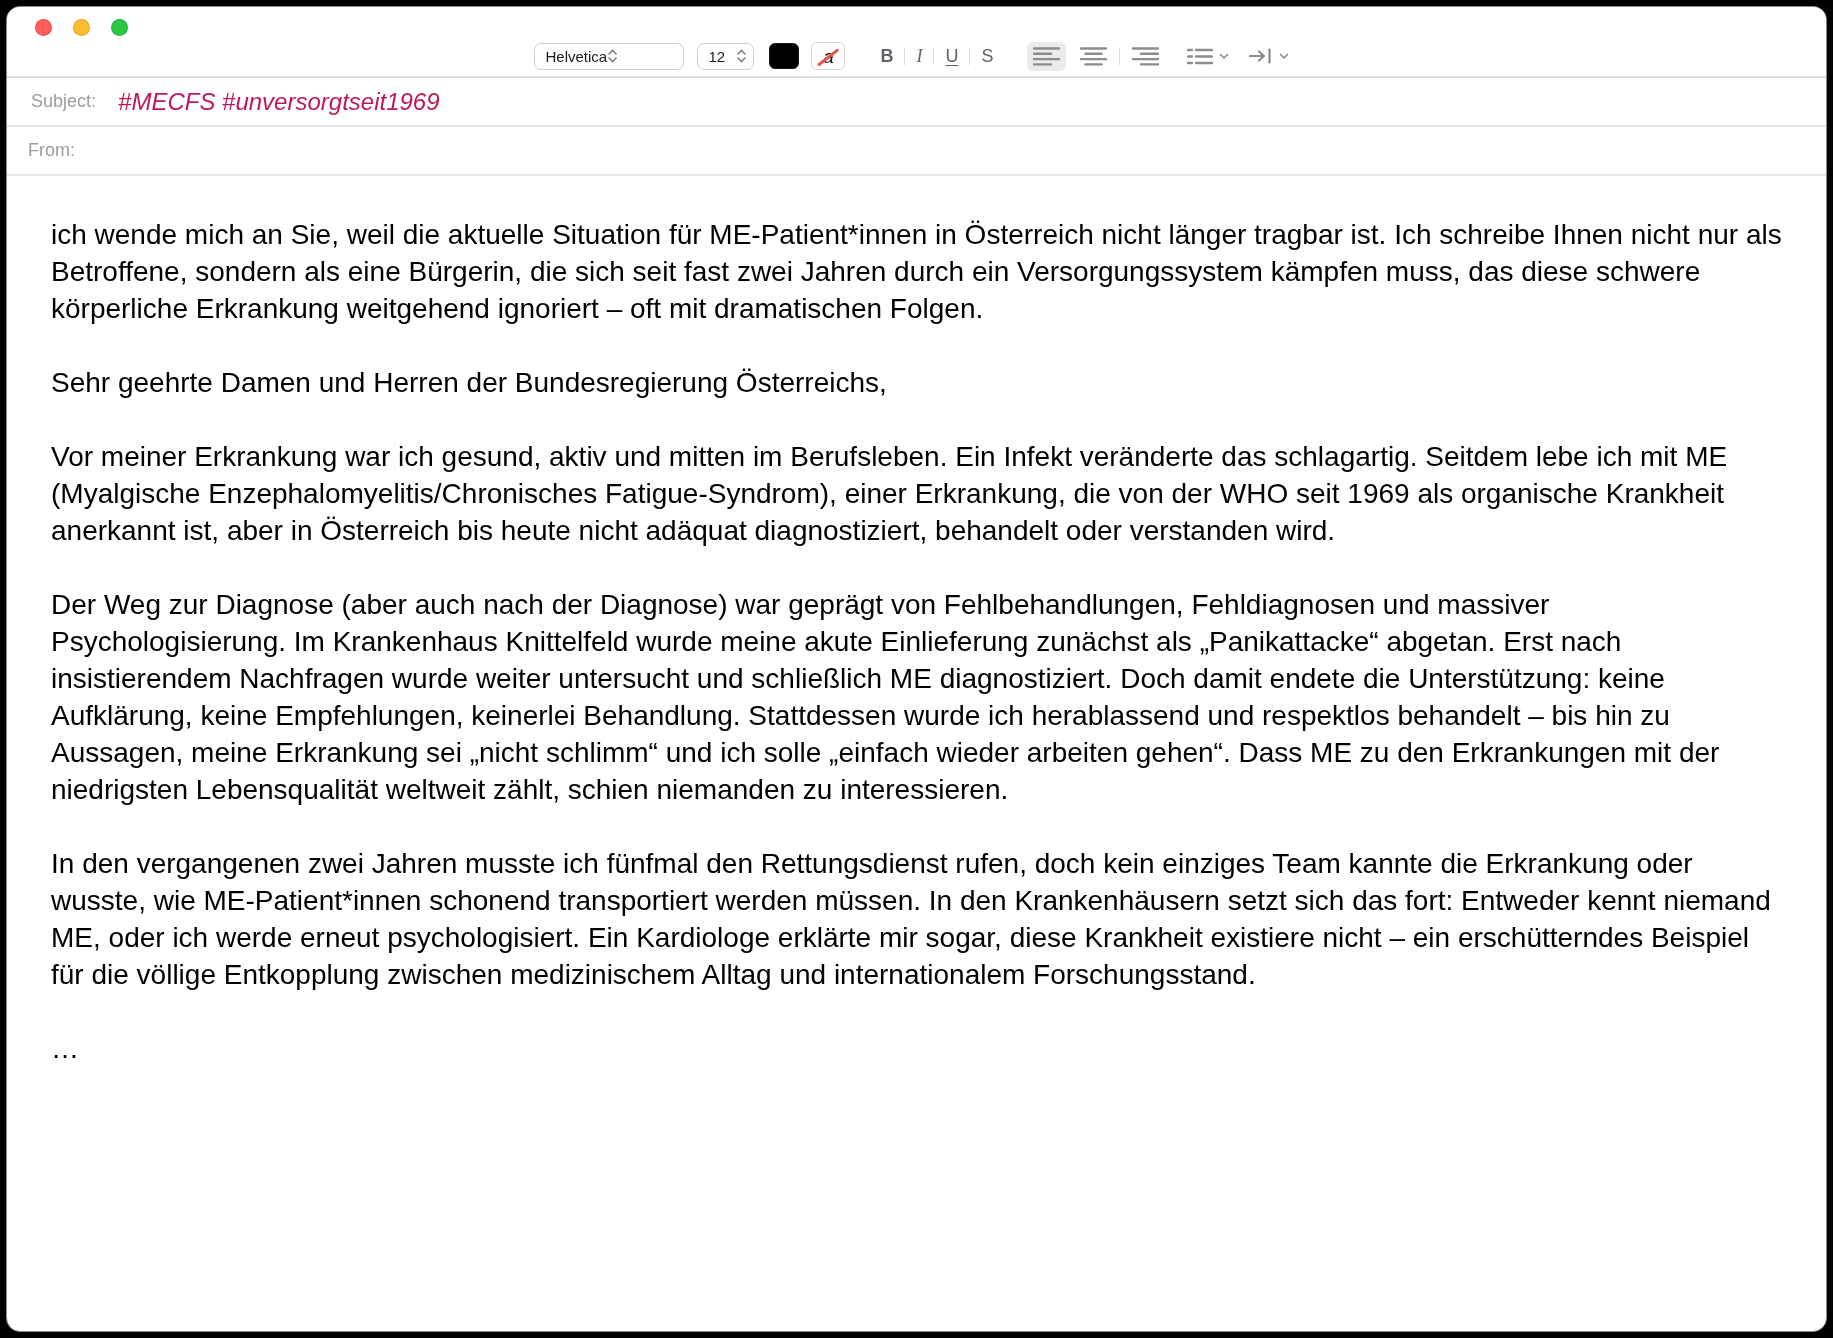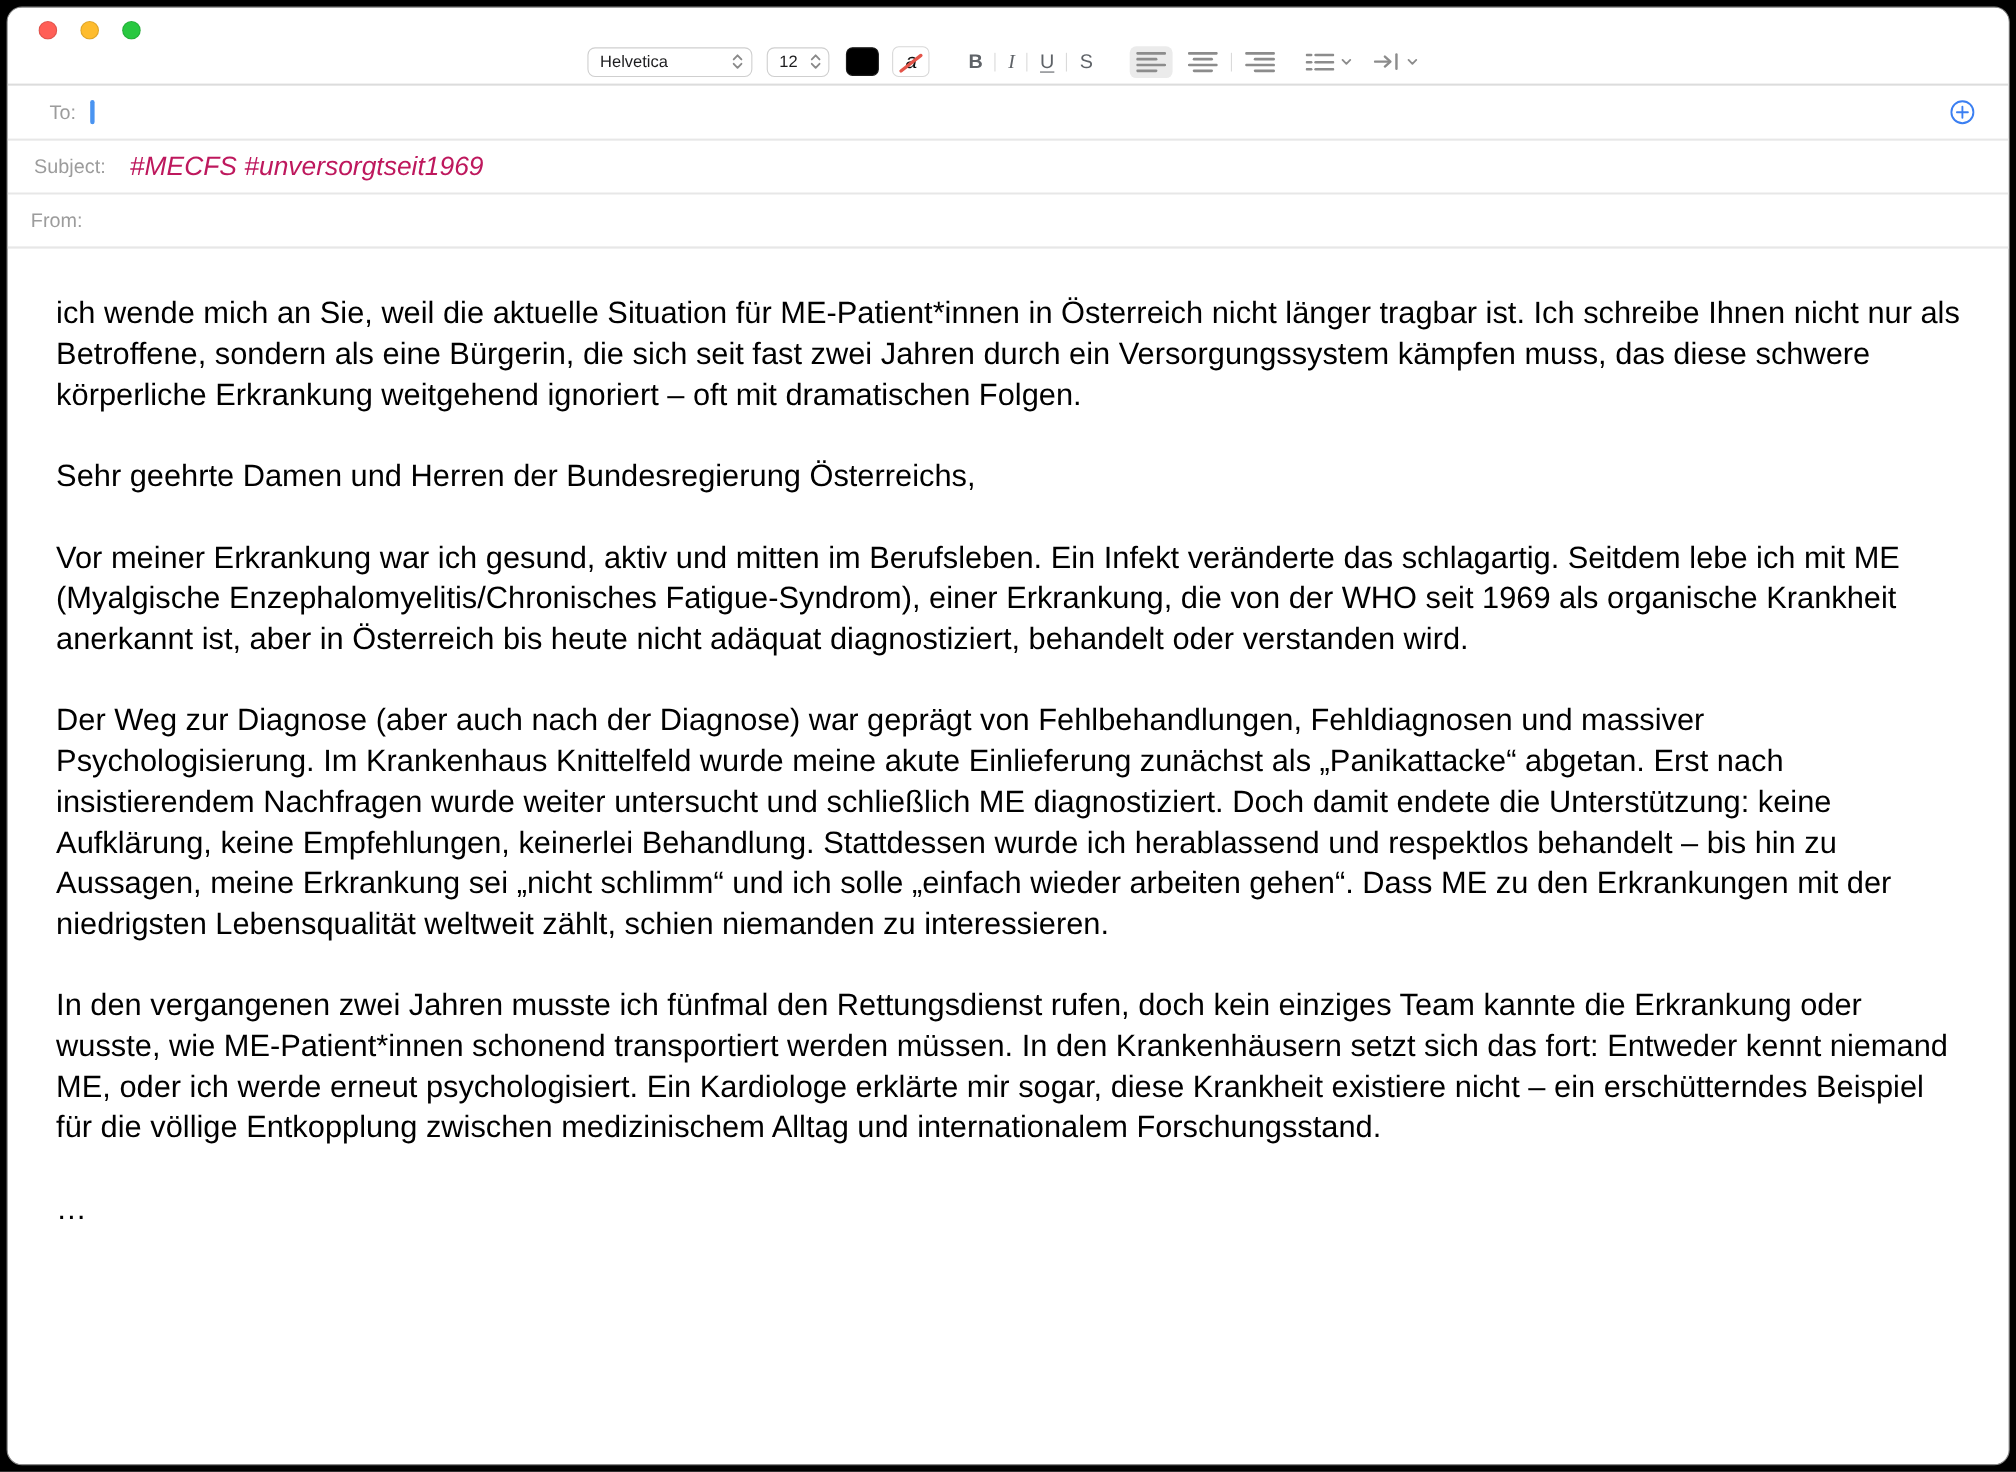--- a/index.html
+++ b/index.html
@@ -32,21 +32,21 @@
 
   .format-toolbar {
     position:absolute; left:0; right:0; top:33px; height:32px;
     display:flex; justify-content:center; align-items:center;
   }
   .tb-box {
     height:27px; border:1px solid #cfcfcf; border-radius:7px;
     background:#fff; display:flex; align-items:center;
     padding:0 7px 0 10px; color:#1c1c1e; font-size:15px;
   }
-  .font-select { width:150px; justify-content:space-between; margin-right:13px; }
+  .font-select { width:150px; margin-right:13px; }
   .size-select { width:57px; justify-content:space-between; margin-right:15px;gap:11px; }
   .stepper svg { display:block; }
   .swatch {
     width:30px; height:26px; border-radius:6px; background:#000;
     border:1px solid #1a1a1a; margin-right:12px;
   }
   .a-slash {
     width:34px; height:28px; border:1px solid #d8d8d8; border-radius:6px;
     position:relative; display:flex; align-items:center; justify-content:center;
     margin-right:24px; background:#fff;
@@ -199,31 +199,20 @@
           <line x1="20.5" y1="2.5" x2="20.5" y2="15.5" stroke="#8c8c8c" stroke-width="2.2" stroke-linecap="round"></line>
         </svg>
         <svg width="10" height="7" viewBox="0 0 10 7">
           <path d="M1.5 1.5 L5 5 L8.5 1.5" fill="none" stroke="#8c8c8c" stroke-width="1.7" stroke-linecap="round" stroke-linejoin="round"></path>
         </svg>
       </div>
 
     </div>
   </div>
 
-  <div class="field-row row-to">
-    <span class="field-label">To:</span>
-    <span class="caret"></span>
-    <div class="add-contact">
-      <svg width="24" height="24" viewBox="0 0 24 24">
-        <circle cx="12" cy="12" r="10" fill="none" stroke="#3b7ff2" stroke-width="1.7"></circle>
-        <line x1="12" y1="7" x2="12" y2="17" stroke="#3b7ff2" stroke-width="1.7" stroke-linecap="round"></line>
-        <line x1="7" y1="12" x2="17" y2="12" stroke="#3b7ff2" stroke-width="1.7" stroke-linecap="round"></line>
-      </svg>
-    </div>
-  </div>
 
   <div class="field-row row-subject">
     <span class="field-label">Subject:</span>
     <span class="subject-value">#MECFS #unversorgtseit1969</span>
   </div>
 
   <div class="field-row row-from">
     <span class="field-label">From:</span>
   </div>
 

